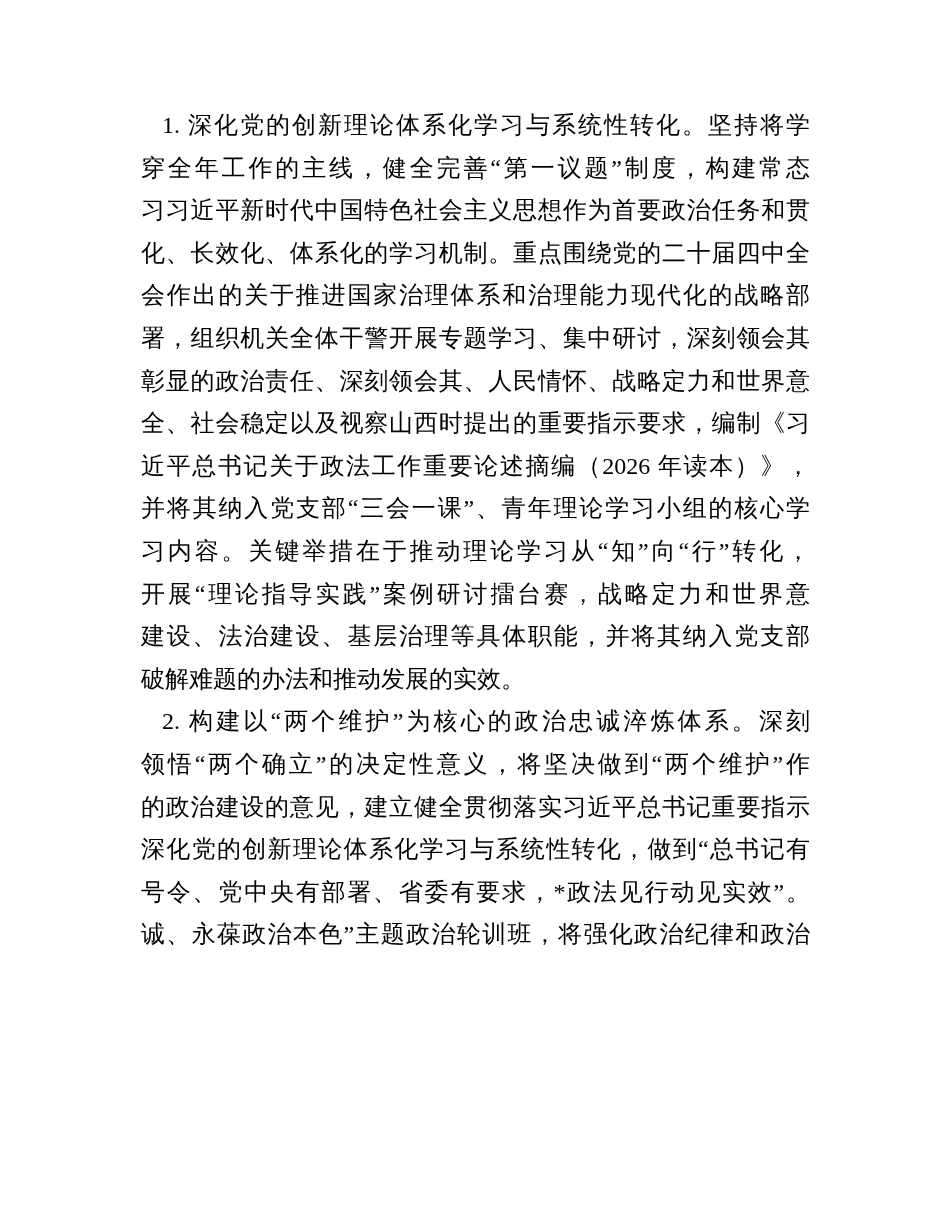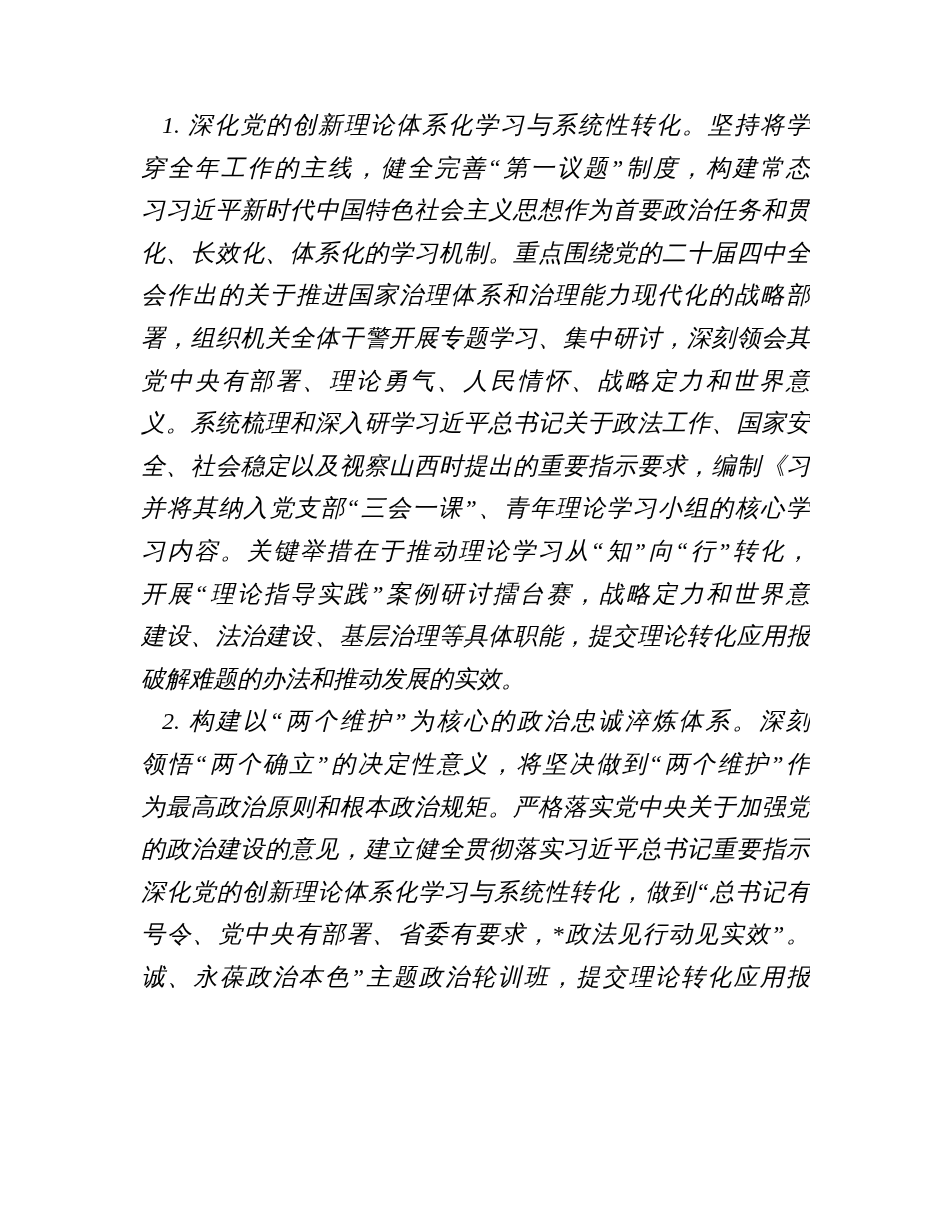--- a/index.html
+++ b/index.html
@@ -25,21 +25,20 @@
     top: 104px;
     width: 669px;
     color: #000000;
     font-size: 24px;
     line-height: 42.6px;
     letter-spacing: 0;
   }
   .paragraph {
     margin: 0;
     padding: 0;
-    font-style: italic;
   }
   .line {
     height: 42.6px;
     text-align: justify;
     text-align-last: justify;
     text-justify: inter-character;
     overflow: hidden;
   }
   .line.first-line {
     padding-left: 21px;
@@ -54,32 +53,31 @@
 
 <div class="page">
   <div class="text-block">
       <div class="paragraph">
         <div class="line first-line">1. 深化党的创新理论体系化学习与系统性转化。坚持将学</div>
         <div class="line">穿全年工作的主线，健全完善“第一议题”制度，构建常态</div>
         <div class="line">习习近平新时代中国特色社会主义思想作为首要政治任务和贯</div>
         <div class="line">化、长效化、体系化的学习机制。重点围绕党的二十届四中全</div>
         <div class="line">会作出的关于推进国家治理体系和治理能力现代化的战略部</div>
         <div class="line">署，组织机关全体干警开展专题学习、集中研讨，深刻领会其</div>
-        <div class="line">党中央有部署、理论勇气、人民情怀、战略定力和世界意</div>
-        <div class="line">义。系统梳理和深入研学习近平总书记关于政法工作、国家安</div>
+        <div class="line">彰显的政治责任、深刻领会其、人民情怀、战略定力和世界意</div>
         <div class="line">全、社会稳定以及视察山西时提出的重要指示要求，编制《习</div>
+        <div class="line">近平总书记关于政法工作重要论述摘编（2026 年读本）》，</div>
         <div class="line">并将其纳入党支部“三会一课”、青年理论学习小组的核心学</div>
         <div class="line">习内容。关键举措在于推动理论学习从“知”向“行”转化，</div>
         <div class="line">开展“理论指导实践”案例研讨擂台赛，战略定力和世界意</div>
-        <div class="line">建设、法治建设、基层治理等具体职能，提交理论转化应用报</div>
+        <div class="line">建设、法治建设、基层治理等具体职能，并将其纳入党支部</div>
         <div class="line flush-left">破解难题的办法和推动发展的实效。</div>
       </div>
       <div class="paragraph">
         <div class="line first-line">2. 构建以“两个维护”为核心的政治忠诚淬炼体系。深刻</div>
         <div class="line">领悟“两个确立”的决定性意义，将坚决做到“两个维护”作</div>
-        <div class="line">为最高政治原则和根本政治规矩。严格落实党中央关于加强党</div>
         <div class="line">的政治建设的意见，建立健全贯彻落实习近平总书记重要指示</div>
         <div class="line">深化党的创新理论体系化学习与系统性转化，做到“总书记有</div>
         <div class="line">号令、党中央有部署、省委有要求，*政法见行动见实效”。</div>
-        <div class="line">诚、永葆政治本色”主题政治轮训班，提交理论转化应用报</div>
+        <div class="line">诚、永葆政治本色”主题政治轮训班，将强化政治纪律和政治</div>
       </div>
     </div>
 </div>
 
 </body></html>

